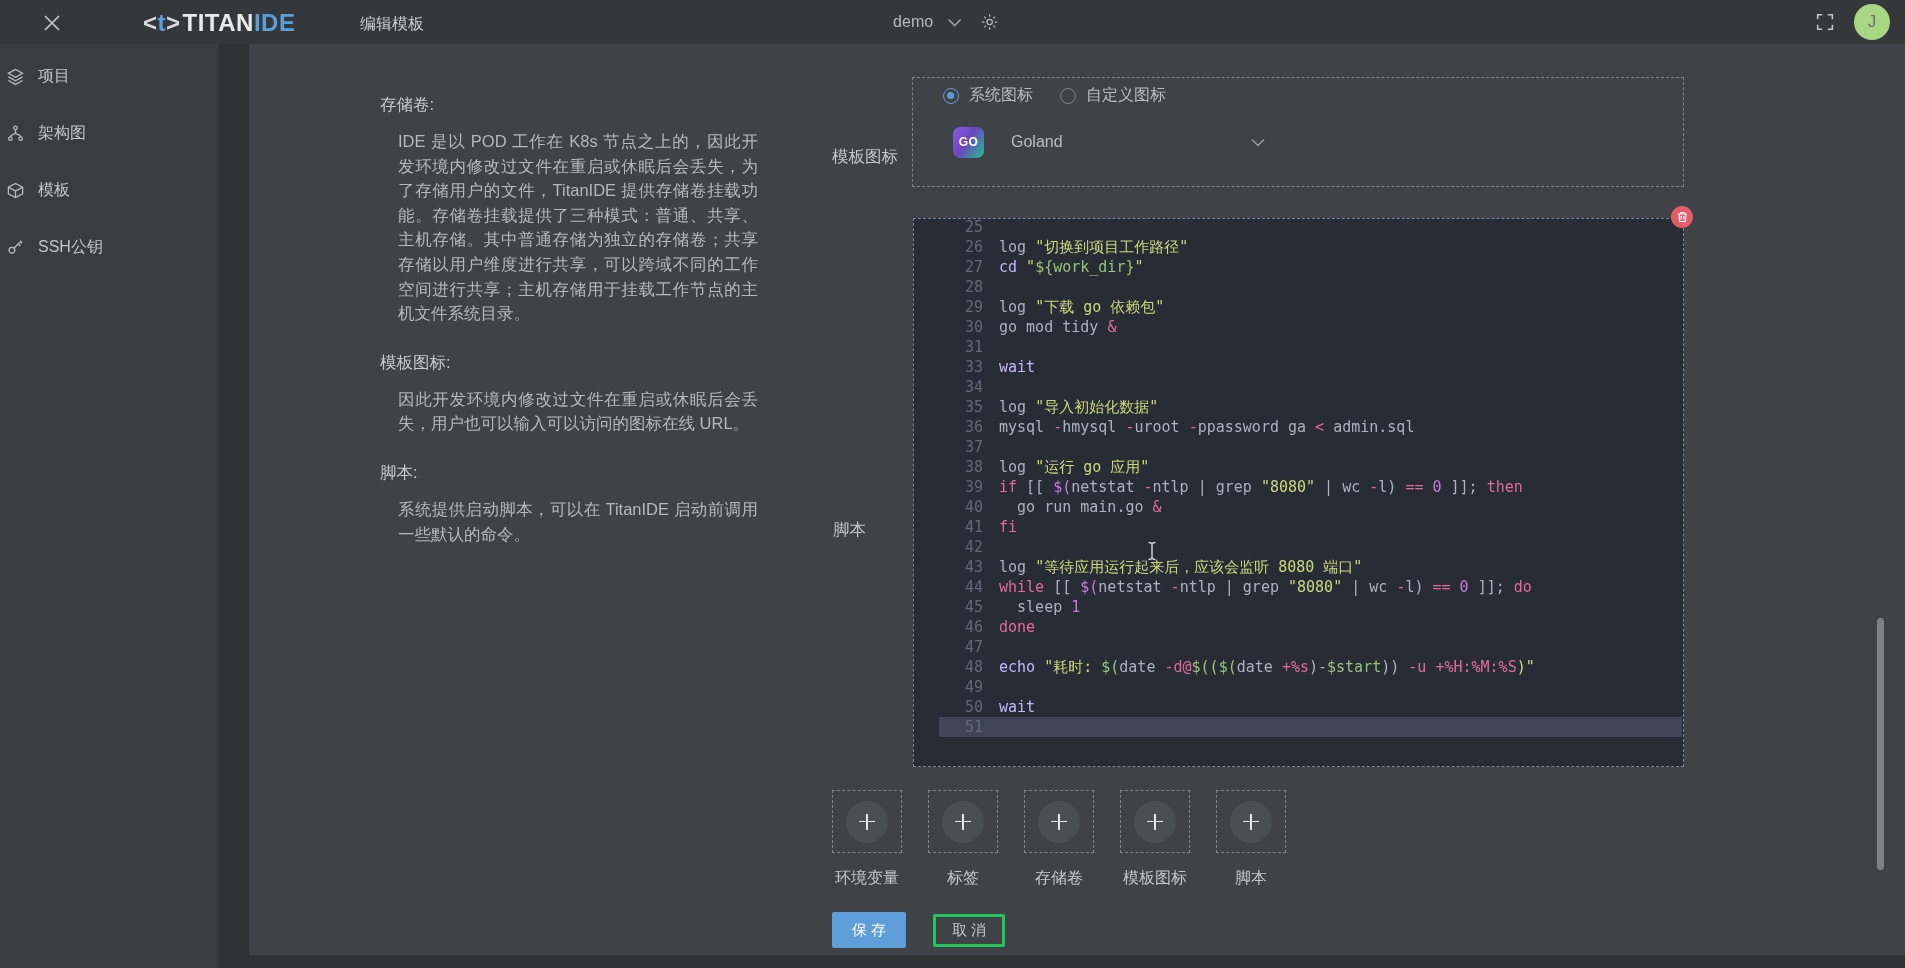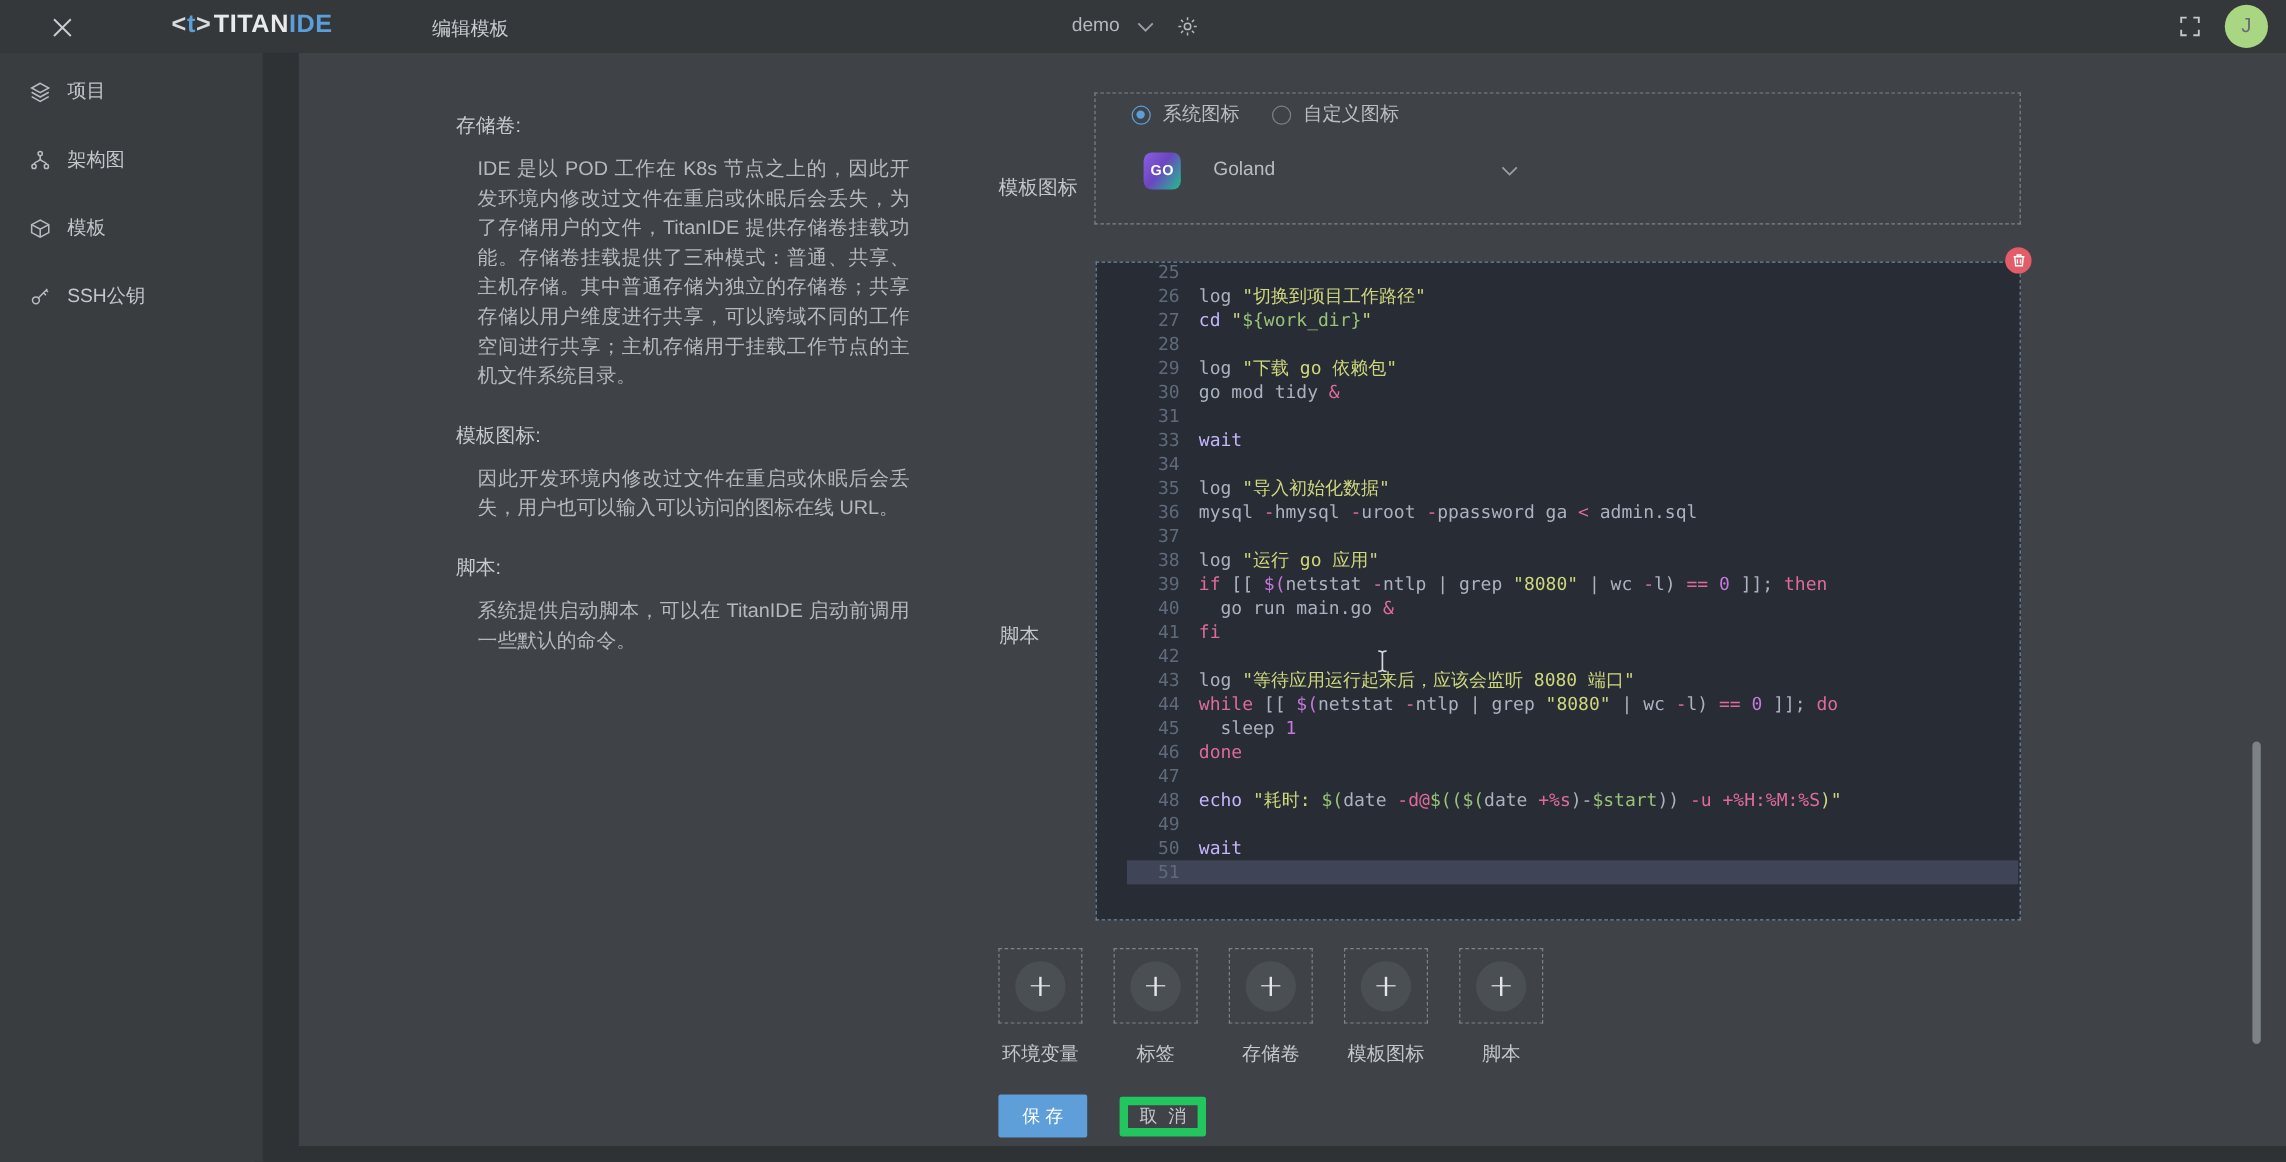--- a/index.html
+++ b/index.html
@@ -4,37 +4,37 @@
 <style>
   * { margin:0; padding:0; box-sizing:border-box; }
   html,body { width:1905px; height:968px; overflow:hidden;
     font-family:"Liberation Sans","DejaVu Sans",sans-serif;
     background:#2f3235; color:#c3c7cc; }
 
   
   .topbar { position:absolute; left:0; top:0; width:1905px; height:44px;
     background:#35383b; z-index:30; }
   .tb-close { position:absolute; left:40px; top:11px; width:24px; height:24px; cursor:pointer; color:#c9ccd0; }
-  .tb-logo { position:absolute; left:143px; top:9px; font-size:21px; font-weight:bold; letter-spacing:.5px; }
+  .tb-logo { position:absolute; left:143px; top:9px; font-size:24px; font-weight:bold; letter-spacing:.5px; }
   .lg-br { color:#d7dade; } .lg-t { color:#5b9fd8; }
   .lg-main { color:#e8eaec; margin-left:2px; } .lg-accent { color:#5b9fd8; }
   .tb-title { position:absolute; left:360px; top:14px; font-size:16px; color:#c9ccd0; }
   .tb-center { position:absolute; left:50%; top:0; transform:translateX(-56%); height:44px;
     display:flex; align-items:center; gap:18px; }
   .tb-ws { display:flex; align-items:center; gap:14px; cursor:pointer; }
   .tb-ws-name { font-size:16px; color:#b5b9bd; }
   .tb-right { position:absolute; right:15px; top:0; height:44px; display:flex; align-items:center; gap:18px; }
   .fullscreen { width:22px; height:22px; color:#c3c7cc; cursor:pointer; }
   .avatar { width:36px; height:36px; border-radius:50%; background:#a9d683; color:#686d71;
     display:flex; align-items:center; justify-content:center; font-size:17px; cursor:pointer; }
   .gear { width:20px; height:20px; color:#b5b9bd; cursor:pointer; }
 
   
   .sidebar { position:absolute; left:0; top:44px; width:219px; height:924px; background:#3a3d40; z-index:20; }
-  .sb-item { display:flex; align-items:center; gap:13px; padding:14px 0 14px 24px;
+  .sb-item { display:flex; align-items:center; gap:13px; padding:14px 0 14px 6px;
     font-size:16px; color:#c2c6ca; cursor:pointer; margin-top:8px; }
   .sb-item .sb-ico { width:19px; height:19px; color:#b8bcc0; flex:0 0 19px; }
 
   
   .panel { position:absolute; left:249px; top:44px; width:1656px; height:911px;
     background:#3f4347; z-index:10; }
 
   
   .desc { position:absolute; left:131px; top:50px; width:378px; }
   .desc-h { font-size:16.5px; color:#c6cad0; margin-bottom:13px; }
@@ -91,22 +91,22 @@
   .plus { position:absolute; inset:0; }
   .plus::before, .plus::after { content:""; position:absolute; background:#e4e7ea; }
   .plus::before { left:13px; top:20px; width:16px; height:1.8px; }
   .plus::after { left:20px; top:13px; width:1.8px; height:16px; }
   .add-lbl { margin-top:15px; font-size:16px; color:#c3c7cc; }
 
   .btn-save { position:absolute; left:583px; top:868px; width:74px; height:36px;
     background:#5e9ed9; color:#fff; font-size:15px; border:none; border-radius:2px; cursor:pointer;
     font-family:inherit; }
   .btn-cancel { position:absolute; left:684px; top:870px; width:72px; height:33px;
-    background:transparent; color:#c3c7cc; font-size:15px; border:7px solid #22c55e;
-    border-radius:2px; cursor:pointer; font-family:Liberation Mono, monospace; }
+    background:transparent; color:#c3c7cc; font-size:15px; border:3px solid #22c55e;
+    border-radius:2px; cursor:pointer; font-family:Liberation Serif, serif; }
 
   .page-scrollbar { position:absolute; right:21px; top:618px; width:7px; height:252px;
     border-radius:4px; background:#878d93; opacity:.85; z-index:40; cursor:grab; }
 
   svg { display:block; }
 </style>
 </head>
 <body>
 
 <div class="topbar">

